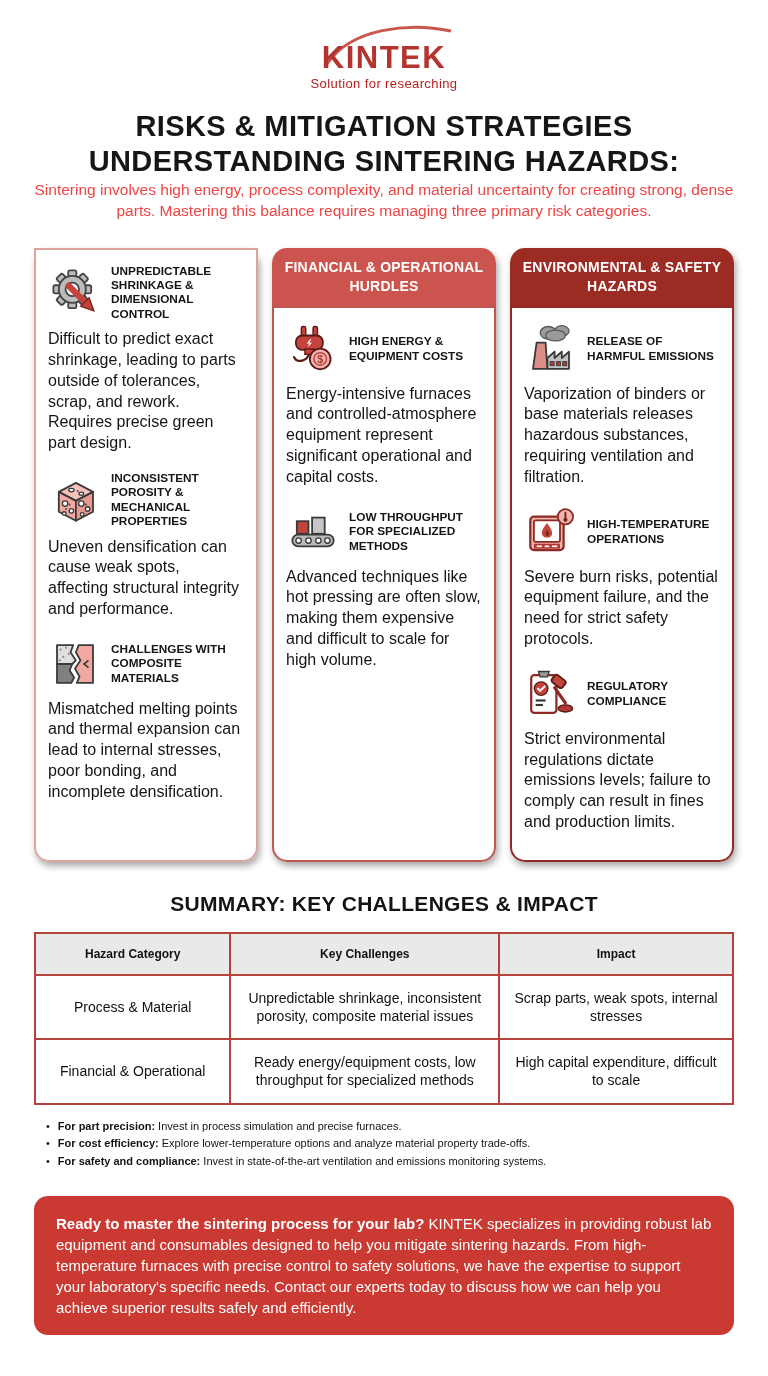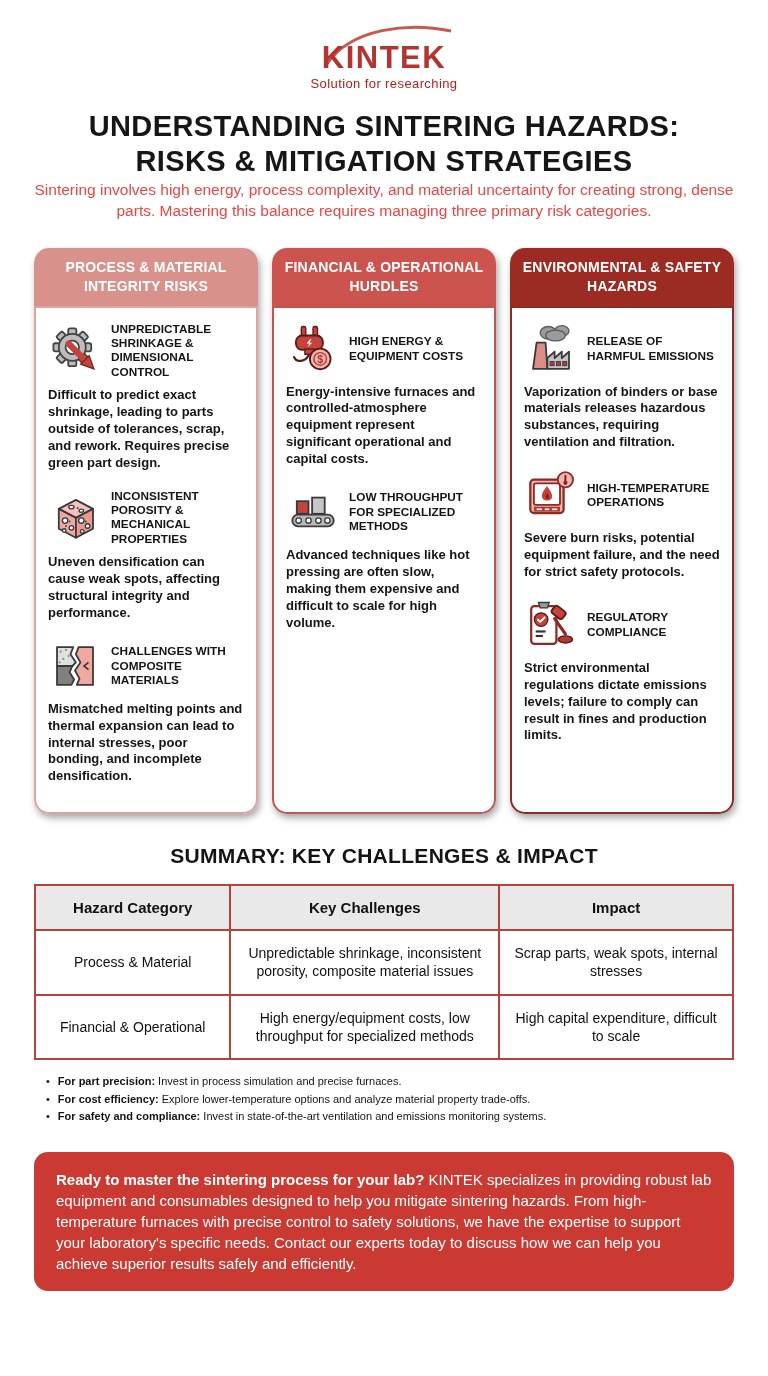--- a/index.html
+++ b/index.html
@@ -41,33 +41,33 @@
   }
   .hdr-1 { background:#d9928b; } .bd-1 { border-color:#dca49e; }
   .hdr-2 { background:#cb554e; } .bd-2 { border-color:#c0564f; }
   .hdr-3 { background:#9c2b24; } .bd-3 { border-color:#8f2a24; }
 
   .item { margin-bottom:17px; }
   .item-head { display:flex; align-items:center; gap:9px; margin-bottom:8px; }
   .item-icon { width:54px; height:54px; flex:0 0 54px; }
   .item-icon svg { width:54px; height:54px; display:block; }
   .item-title { font-weight:bold; font-size:11.8px; line-height:1.22; color:#151515; }
-  .item-text { font-size:13px; line-height:1.3; color:#151515;font-weight:bold; }
+  .item-text { font-size:16px; line-height:1.3; color:#151515; }
 
   
   .section-title {
     text-align:center; font-weight:bold; font-size:21px; letter-spacing:.3px;
     color:#141414; margin-top:30px;
   }
   table.summary {
     width:100%; border-collapse:collapse; margin-top:16px;
     border:2px solid #b5433c;
   }
   table.summary th {
-    background:#e9e9e9; font-weight:bold; font-size:15px; padding:13px 12px;
+    background:#e9e9e9; font-weight:bold; font-size:12px; padding:13px 12px;
     border:2px solid #b5433c; text-align:center;
   }
   table.summary td {
     font-size:14px; padding:13px 8px; border:2px solid #b5433c;
     text-align:center; line-height:1.3; background:#fff;
   }
 
   
   .bullets { margin-top:13px; padding-left:12px; }
   .bullet { font-size:11px; line-height:1.6; color:#141414; }
@@ -88,29 +88,28 @@
 
   <div class="logo-wrap">
     <svg class="logo-svg" width="170" height="50" viewBox="0 0 170 50">
       <path d="M28,40 C 52,4 110,-2 152,7" fill="none" stroke="#c0392b" stroke-width="3" opacity="0.85"></path>
       <text x="85" y="44" text-anchor="middle" font-family="Liberation Sans, sans-serif" font-size="31" font-weight="bold" fill="#b53430" letter-spacing="1.5">KINTEK</text>
     </svg>
     <div class="tagline">Solution for researching</div>
   </div>
 
   <div class="main-title">
+    <div>RISKS &amp; MITIGATION STRATEGIES</div>
     <div>UNDERSTANDING SINTERING HAZARDS:</div>
-    <div>RISKS &amp; MITIGATION STRATEGIES</div>
   </div>
   <p class="intro">Sintering involves high energy, process complexity, and material uncertainty for creating strong, dense parts. Mastering this balance requires managing three primary risk categories.</p>
 
   <div class="cols">
 
     <div class="col">
-      <div class="col-header hdr-1">PROCESS &amp; MATERIAL INTEGRITY RISKS</div>
       <div class="col-body bd-1">
 
         <div class="item">
           <div class="item-head">
             <span class="item-icon">
               <svg viewBox="0 0 60 60">
                 <g fill="#bcbcbc" stroke="#444" stroke-width="2">
                   <rect x="22.5" y="6" width="9" height="10" rx="2"></rect>
                   <rect x="22.5" y="6" width="9" height="10" rx="2" transform="rotate(45 27 27)"></rect>
                   <rect x="22.5" y="6" width="9" height="10" rx="2" transform="rotate(90 27 27)"></rect>
@@ -327,21 +326,21 @@
       </tr>
     </thead>
     <tbody>
       <tr>
         <td>Process &amp; Material</td>
         <td>Unpredictable shrinkage, inconsistent porosity, composite material issues</td>
         <td>Scrap parts, weak spots, internal stresses</td>
       </tr>
       <tr>
         <td>Financial &amp; Operational</td>
-        <td>High energy/equipment costs, low throughput for specialized methods</td>
+        <td>Ready energy/equipment costs, low throughput for specialized methods</td>
         <td>High capital expenditure, difficult to scale</td>
       </tr>
     </tbody>
   </table>
 
   <div class="bullets">
     <div class="bullet"><b>For part precision:</b><span> Invest in process simulation and precise furnaces.</span></div>
     <div class="bullet"><b>For cost efficiency:</b><span> Explore lower-temperature options and analyze material property trade-offs.</span></div>
     <div class="bullet"><b>For safety and compliance:</b><span> Invest in state-of-the-art ventilation and emissions monitoring systems.</span></div>
   </div>

